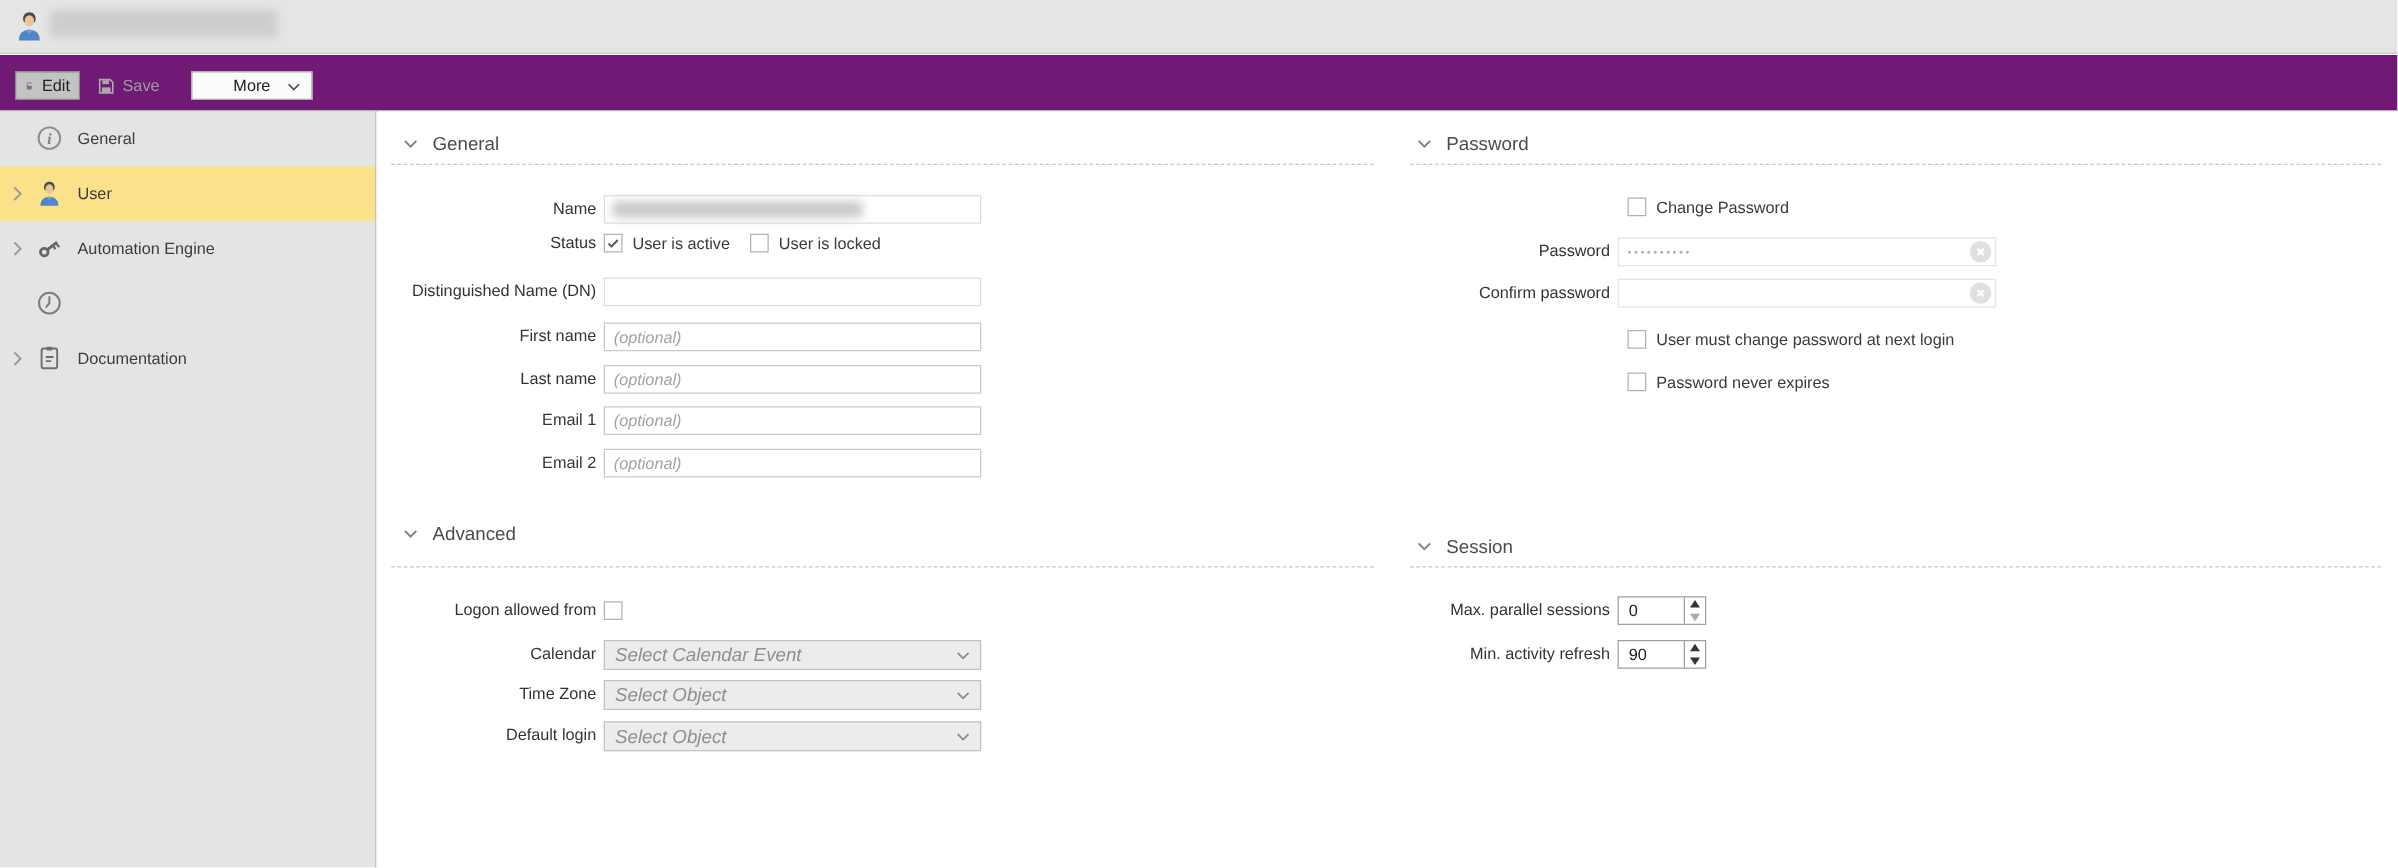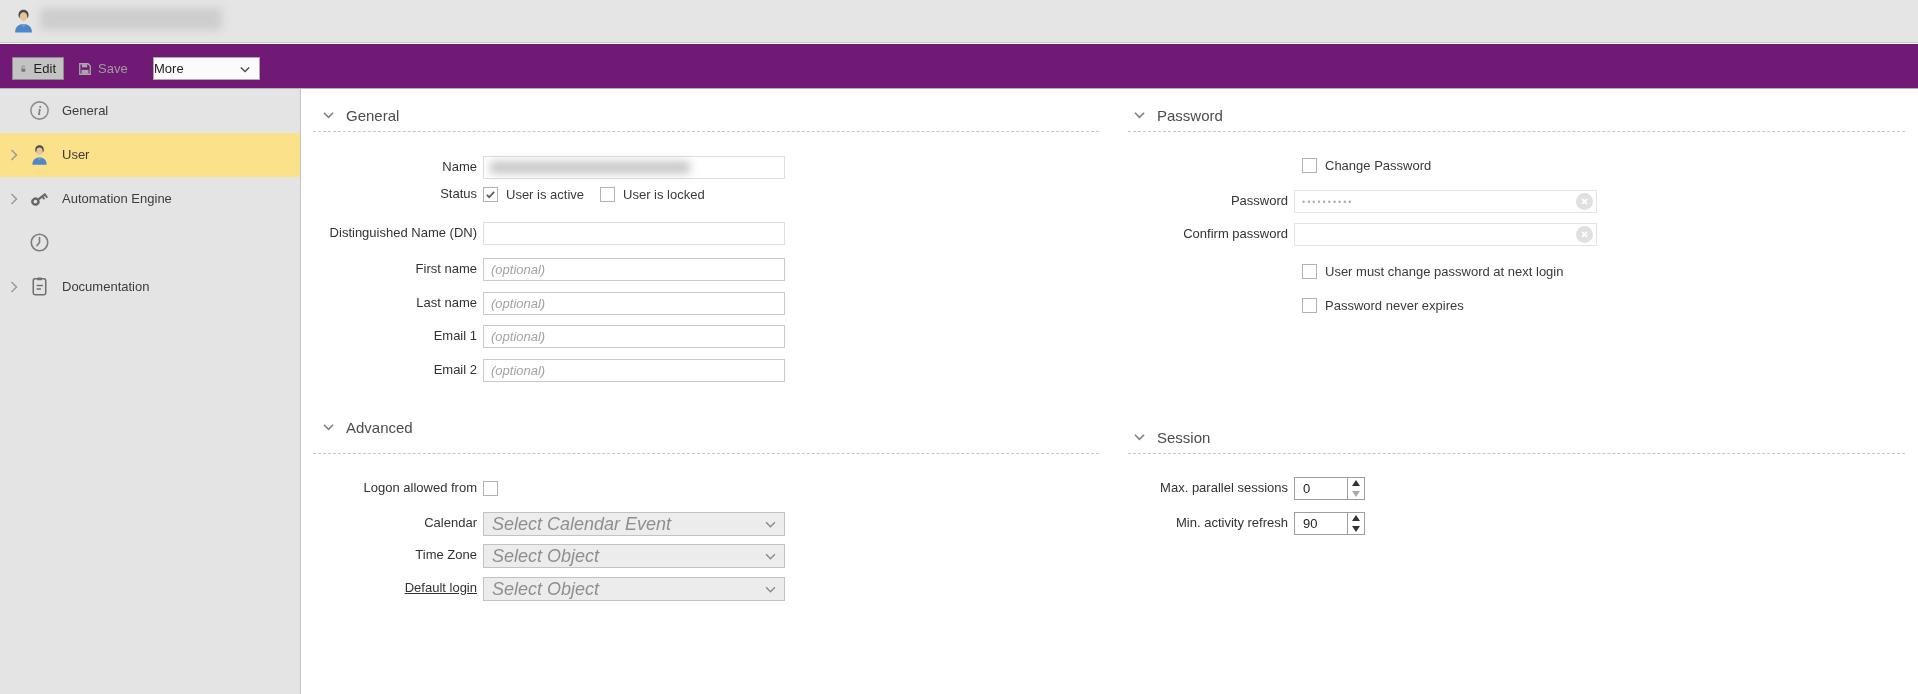--- a/index.html
+++ b/index.html
@@ -10,21 +10,21 @@
   
   .titlebar { position:absolute; top:0; left:0; right:0; height:43px; background:#e5e5e5; border-bottom:1px solid #c9c9c9; }
   .titlebar .obj-icon { position:absolute; left:10px; top:6px; width:27px; height:29px; }
   .title-redacted { position:absolute; left:40px; top:8px; width:182px; height:22px; background:#cdcdcd; filter:blur(4px); border-radius:2px; }
 
   
   .toolbar { position:absolute; top:44px; left:0; right:0; height:45px; background:#701a75; border-bottom:1px solid #b2b2b2; }
   .tbtn { position:absolute; top:13px; height:23px; display:flex; align-items:center; gap:6px; font-size:13px; cursor:pointer; }
   .btn-edit { left:12px; width:52px; padding:0 7px; background:#c3c3c3; border:1px solid #8a8a8a; color:#222; }
   .btn-save { left:74px; padding:0 4px; color:#9d9d9d; cursor:default; }
-  .btn-more { left:153px; width:107px; background:#fbfbfb; border:1px solid #ababab; color:#222; justify-content:flex-start; position:absolute; }
+  .btn-more { left:153px; width:97px; background:#fbfbfb; border:1px solid #ababab; color:#222; justify-content:center; position:absolute; }
   .btn-more .chev { position:absolute; right:9px; top:8px; }
 
   
   .sidebar { position:absolute; top:89px; left:0; width:301px; bottom:0; background:#e4e4e4; border-right:1px solid #c2c2c2; }
   .nav-item { position:relative; height:44px; cursor:pointer; }
   .nav-item.selected { background:#fbe18a; }
   .nav-expander { position:absolute; left:10px; top:16px; width:8px; height:12px; }
   .nav-icon { position:absolute; left:28px; top:10px; width:23px; height:23px; }
   .nav-label { position:absolute; left:62px; top:0; line-height:44px; font-size:13px; color:#3c3c3c; }
 
@@ -46,21 +46,21 @@
   .pw-wrap .fld { left:0; top:0; width:303px; border-color:#e3e3e3; }
   .pw-dots { color:#b0b0b0 !important; font-size:9px; letter-spacing:2px; }
   .clear-x { position:absolute; right:4px; top:3px; width:17px; height:17px; border-radius:50%; background:#e0e0e0; display:flex; align-items:center; justify-content:center; cursor:pointer; }
 
   .cbrow { position:absolute; display:flex; align-items:center; gap:8px; height:16px; cursor:pointer; }
   .cbox { width:15px; height:15px; border:1px solid #b2b2b2; background:#fff; display:flex; align-items:center; justify-content:center; flex:none; }
   .cbrow .cb-label { font-size:13px; color:#3a3a3a; white-space:nowrap; }
   .cb-gap { margin-left:16px; }
 
   .ddl { position:absolute; width:302px; height:24px; background:#ececec; border:1px solid #c2c2c2; display:flex; align-items:center; padding:0 8px; cursor:pointer; }
-  .ddl .ddl-text { font-style:italic; color:#8f8f8f; font-size:18px; flex:1; }
+  .ddl .ddl-text { font-style:italic; color:#8f8f8f; font-size:15px; flex:1; }
   .ddl .chev { flex:none; }
 
   .spinner { position:absolute; width:71px; height:23px; border:1px solid #9e9e9e; background:#fff; display:flex; }
   .spin-val { flex:1; padding-left:8px; line-height:21px; font-size:13px; color:#222; }
   .spin-btns { width:17px; border-left:1px solid #9e9e9e; display:flex; flex-direction:column; }
   .spin-up,.spin-down { flex:1; display:flex; align-items:center; justify-content:center; cursor:pointer; }
   .tri-up { width:0; height:0; border-left:4px solid transparent; border-right:4px solid transparent; border-bottom:6px solid #333; }
   .tri-down { width:0; height:0; border-left:4px solid transparent; border-right:4px solid transparent; border-top:6px solid #333; }
   .tri-dis { border-top-color:#ababab; }
 
@@ -273,21 +273,21 @@
     </div>
 
     <div class="row-label lbl-left" style="top:455px;">Time Zone</div>
     <div class="ddl" style="left:181px; top:455px;">
       <span class="ddl-text">Select Object</span>
       <svg class="chev" width="11" height="7" viewBox="0 0 12 8">
           <path d="M1 1.5l5 5 5-5" fill="none" stroke="#8a8a8a" stroke-width="1.6"></path>
         </svg>
     </div>
 
-    <div class="row-label lbl-left" style="top:488px;text-decoration:underline;">Default login</div>
+    <div class="row-label lbl-left" style="top:488px;">Default login</div>
     <div class="ddl" style="left:181px; top:488px;">
       <span class="ddl-text">Select Object</span>
       <svg class="chev" width="11" height="7" viewBox="0 0 12 8">
           <path d="M1 1.5l5 5 5-5" fill="none" stroke="#8a8a8a" stroke-width="1.6"></path>
         </svg>
     </div>
 
     <div class="sec-head" style="left:832px; top:338px;">
       <svg class="sec-chev" viewBox="0 0 12 8">
           <path d="M1 1.5l5 5 5-5" fill="none" stroke="#7f7f7f" stroke-width="1.7"></path>

